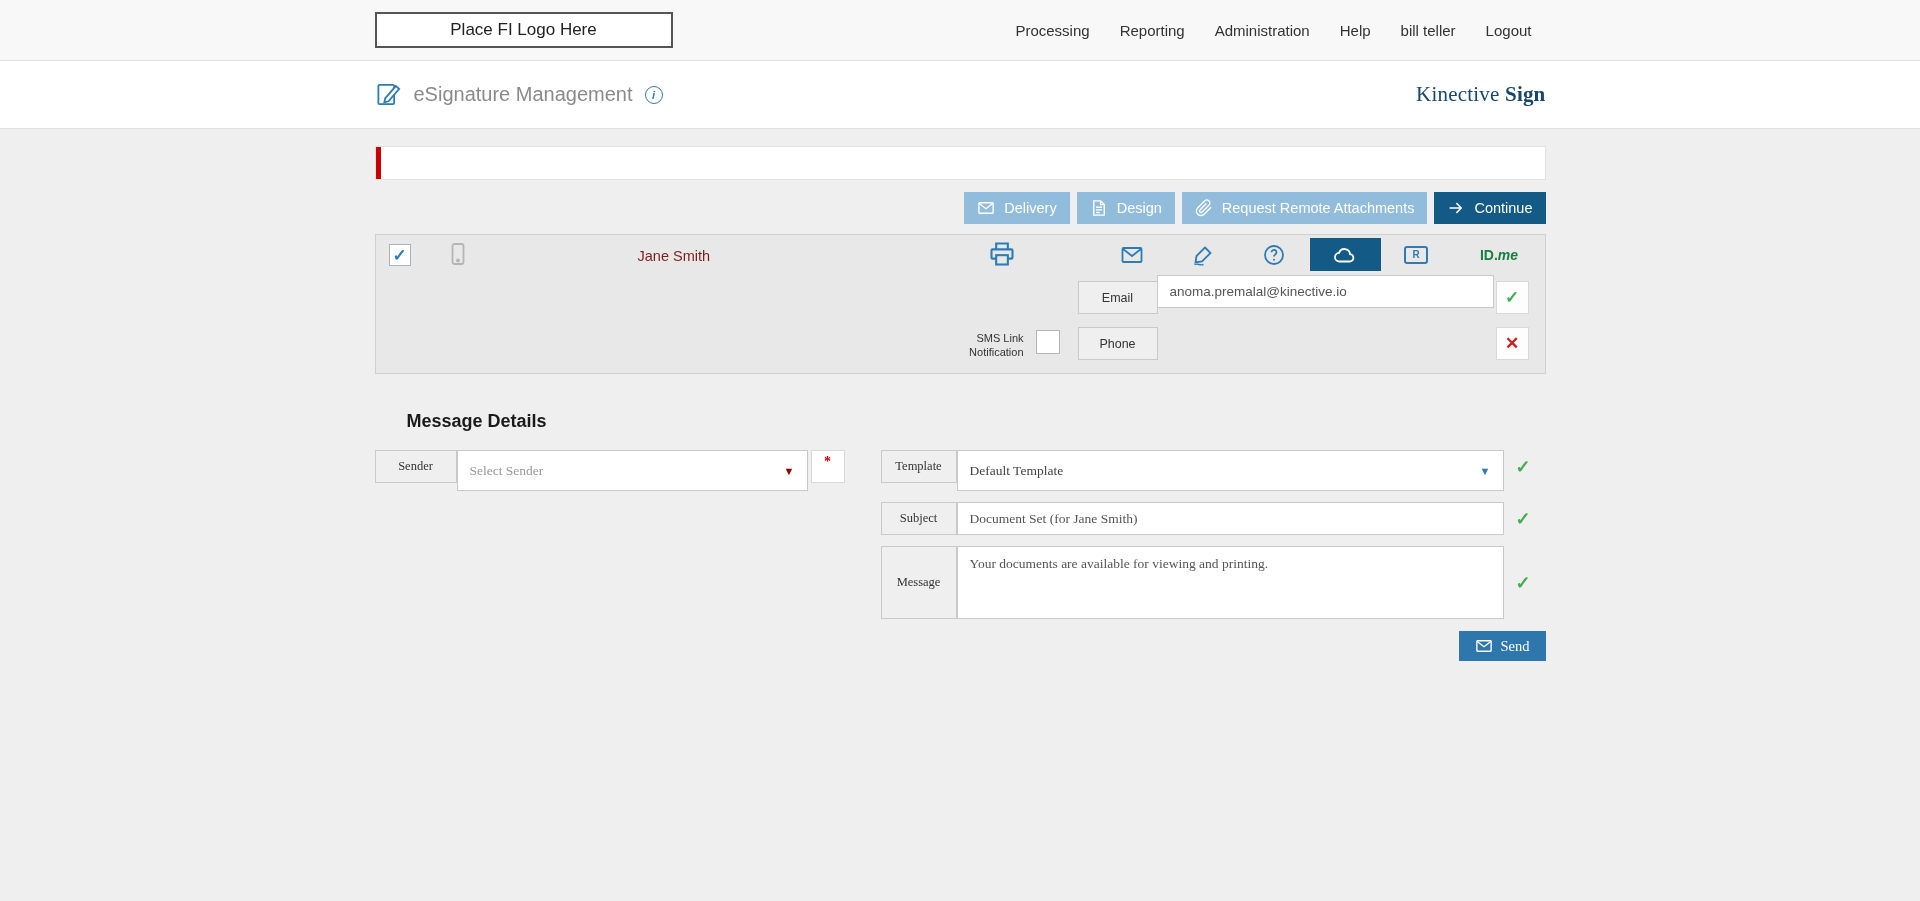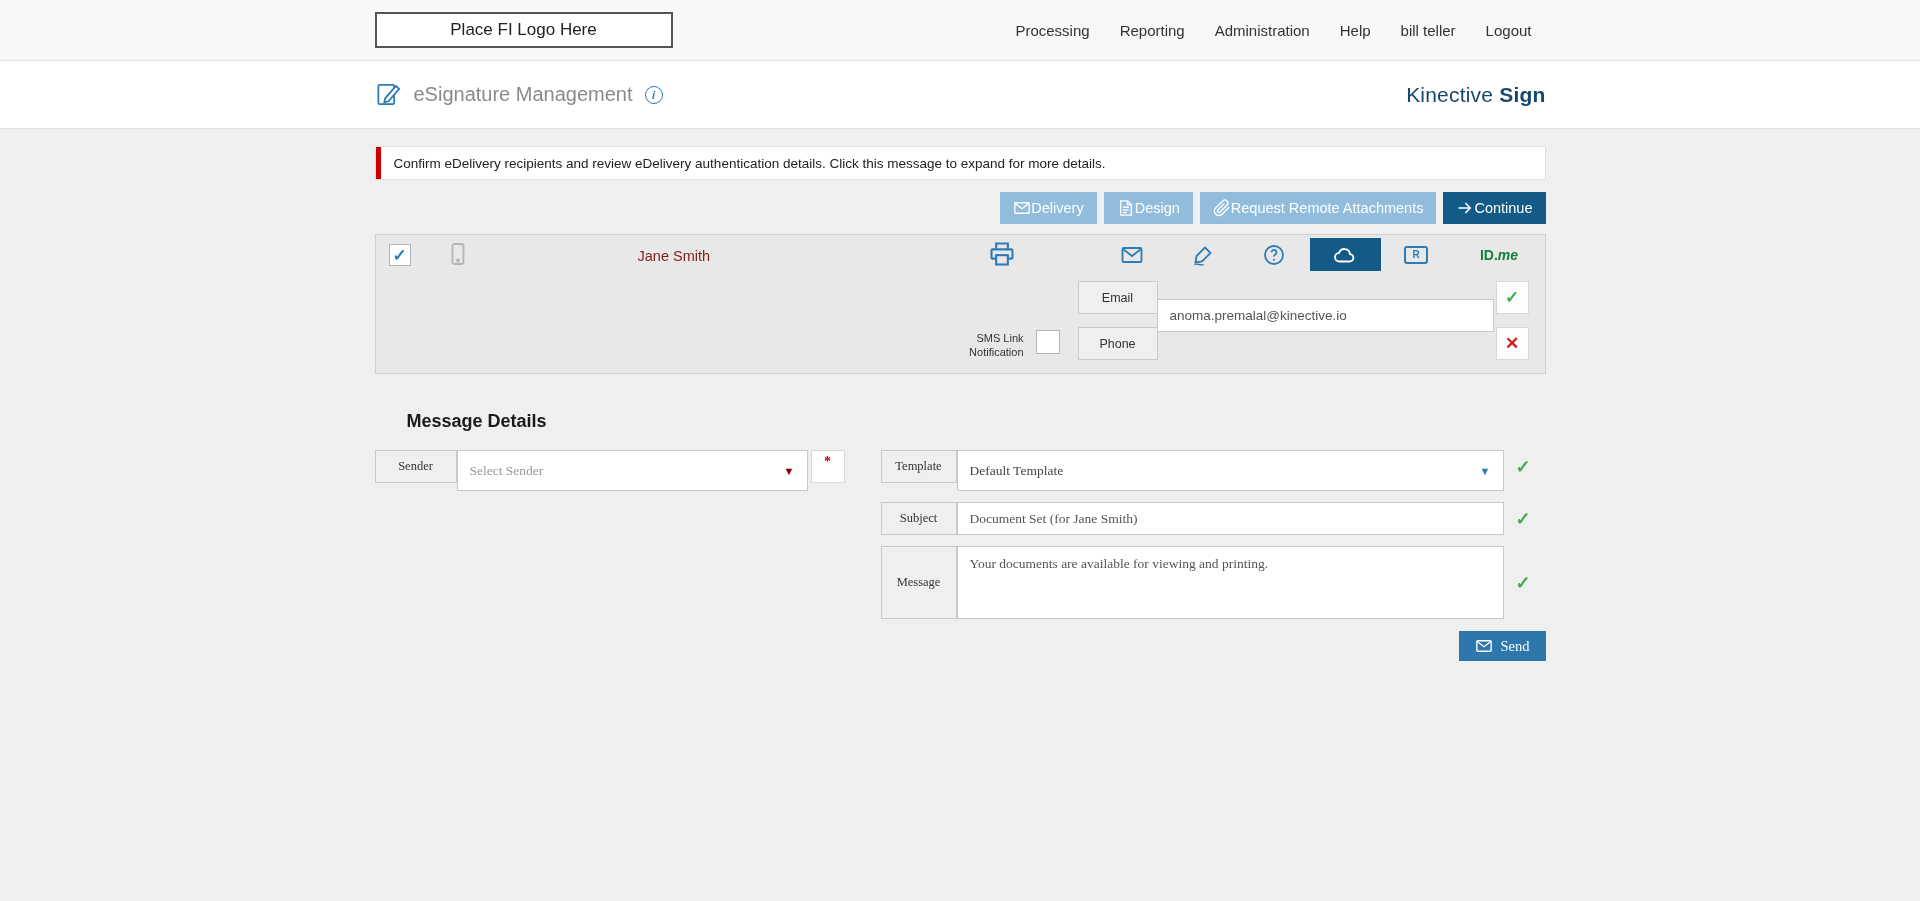--- a/index.html
+++ b/index.html
@@ -27,37 +27,37 @@
   .header { background:#fff; border-bottom:1px solid #e2e2e2; height:68px; }
   .header .container { display:flex; align-items:center; height:100%; }
   .title-icon { width:27px; height:27px; margin-right:12px; color:#2e7cb5; }
   .title-icon svg { width:100%; height:100%; }
   .page-title { font-size:20px; color:#8a8a8a; }
   .info-icon {
     width:18px; height:18px; border:1.5px solid #2e7cb5; border-radius:50%;
     color:#2e7cb5; font-size:11px; font-style:italic; font-weight:bold;
     display:flex; align-items:center; justify-content:center; margin-left:12px; cursor:pointer;
   }
-  .brand { margin-left:auto; font-size:21px; color:#17476b; letter-spacing:.2px; }
+  .brand { margin-left:auto; font-size:21px; color:#17476b; letter-spacing:.2px;font-family:Liberation Serif, serif; }
   .brand b { font-weight:bold; }
 
   
   .alert {
     margin-top:17px; background:#fff; border:1px solid #e0e0e0;
     height:34px; display:flex; align-items:center; cursor:pointer; position:relative;
   }
   .alert-accent { position:absolute; left:0; top:0; width:5px; height:100%; background:#c00; }
   .alert-text { font-size:13.5px; color:#222; padding-left:18px; }
 
   
   .toolbar { margin-top:12px; display:flex; justify-content:flex-end; gap:7px; }
   .tbtn {
     height:32px; padding:0 13px; border:none; cursor:pointer;
     background:#92bcdc; color:#fff; font-size:14.5px; font-family:inherit;
-    display:flex; align-items:center; 
+    display:flex; align-items:center; gap:9px;
   }
   .tbtn svg { width:18px; height:18px; }
   .tbtn.primary { background:#145a87; }
 
   
   .recipient {
     margin-top:10px; height:140px; background:#e8e8e8;
     border:1px solid #d0d0d0; position:relative;
   }
   .cb {
@@ -83,21 +83,21 @@
   .kiosk-shape span { font-size:10px; font-weight:bold; color:currentColor; line-height:1; }
   .idme { font-size:14px; color:#15803d;padding-left:24px; }
   .idme b { font-weight:bold; }
   .idme i { font-style:italic; font-weight:bold; }
 
   .field-label {
     background:#efefef; border:1px solid #c9c9c9; display:flex;
     align-items:center; justify-content:center; font-size:12.5px; color:#333;
   }
   .r-label-email { position:absolute; left:702px; top:46px; width:80px; height:33px; }
-  .r-input-email { position:absolute; left:781px; top:64px; width:337px; height:33px; }
+  .r-input-email { position:absolute; left:781px; top:40px; width:337px; height:33px; }
   .r-check-email { position:absolute; left:1120px; top:46px; width:33px; height:33px; }
   .r-sms-label { position:absolute; left:553px; top:96px; width:95px; font-size:11px; color:#333; text-align:right; line-height:1.3; }
   .cb-sms { position:absolute; left:660px; top:95px; width:24px; height:24px; border-color:#b5b5b5; }
   .r-label-phone { position:absolute; left:702px; top:92px; width:80px; height:33px; }
   .r-input-phone { position:absolute; left:781px; top:92px; width:337px; height:33px; }
   .r-cross-phone { position:absolute; left:1120px; top:92px; width:33px; height:33px; }
   .txt {
     border:1px solid #c9c9c9; background:#fff; font-family:inherit;
     font-size:13.5px; color:#555; padding:0 12px; outline:none;
   }
@@ -176,21 +176,20 @@
         <span>i</span>
       </span>
     <span class="brand"><span>Kinective</span>&nbsp;<b>Sign</b></span>
   </div>
 </div>
 
 <div class="container">
 
   <div class="alert">
     <span class="alert-accent"></span>
-    <span class="alert-text">Confirm eDelivery recipients and review eDelivery authentication details. Click this message to expand for more details.</span>
   </div>
 
   <div class="toolbar">
     <button class="tbtn">
       <svg viewBox="0 0 24 24" fill="none" stroke="#fff" stroke-width="1.8">
         <rect x="2.5" y="5" width="19" height="14" rx="1"></rect>
           <path d="M3 6l9 7 9-7"></path>
       </svg>
       <span>Delivery</span>
     </button>

